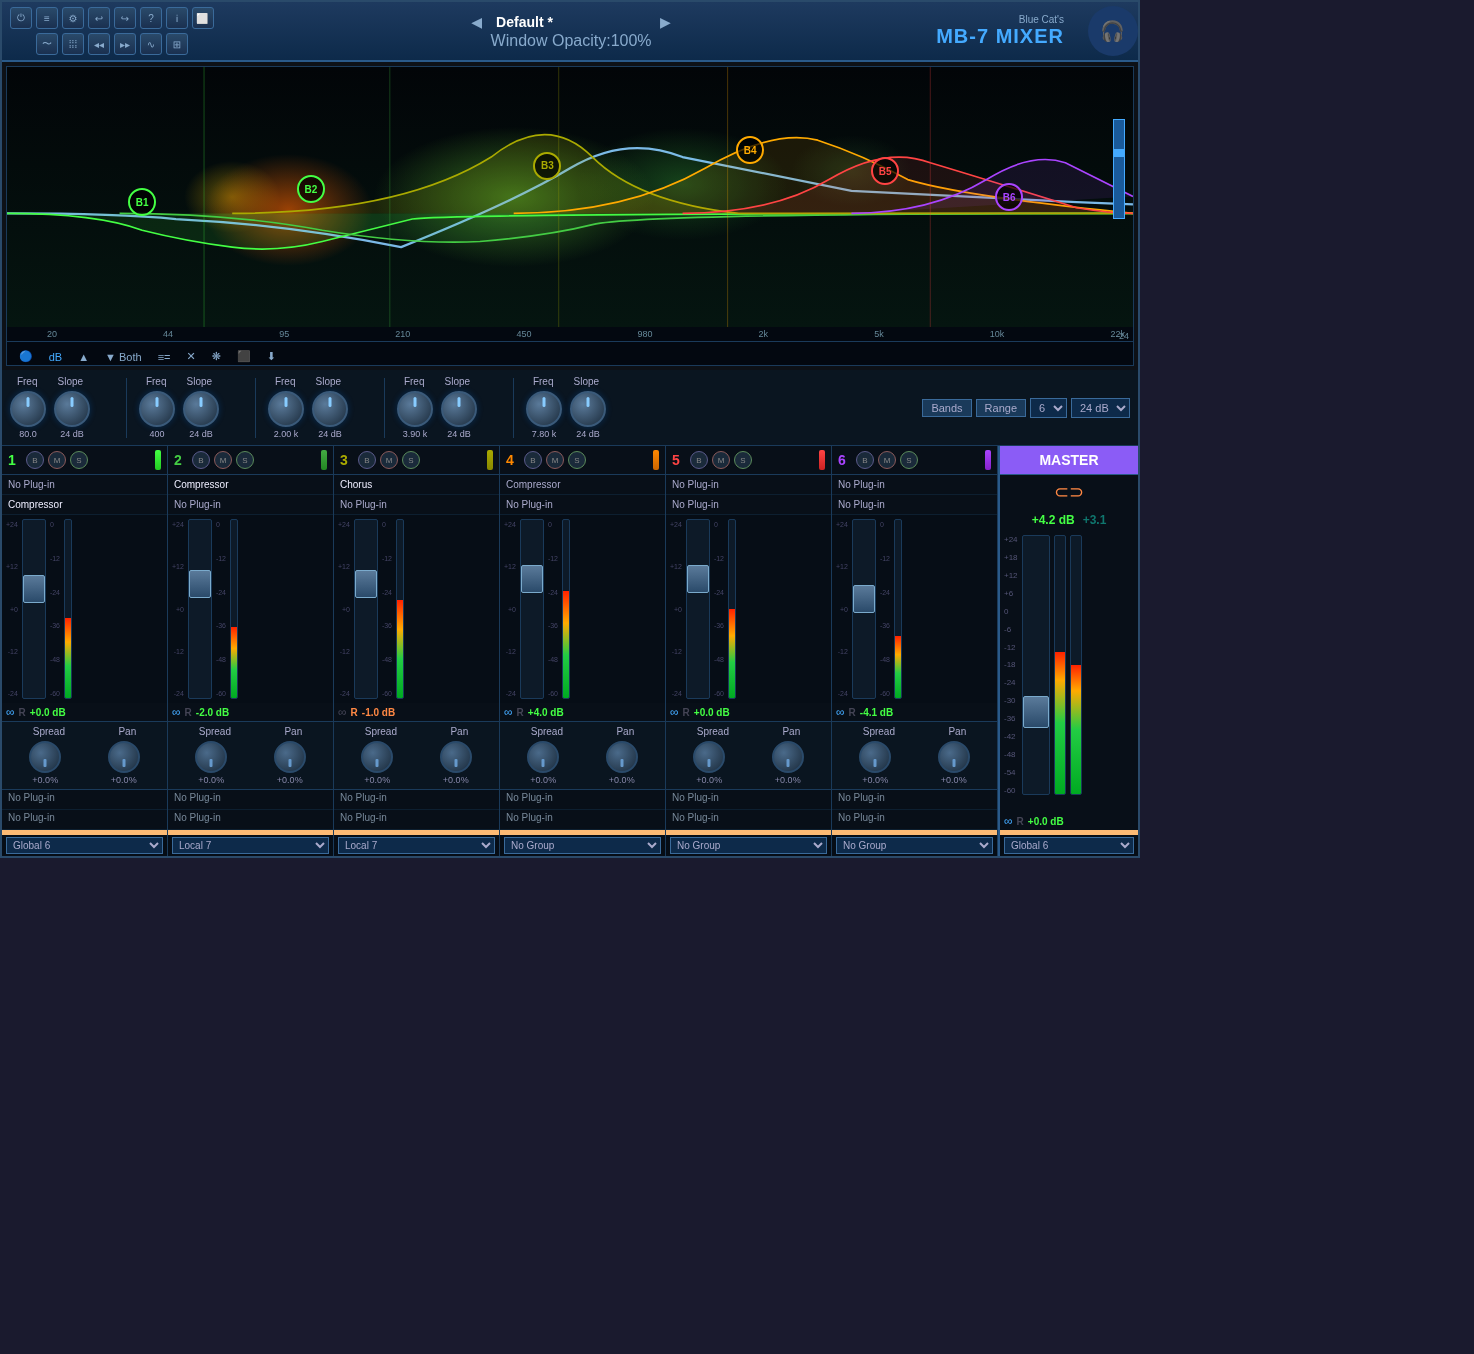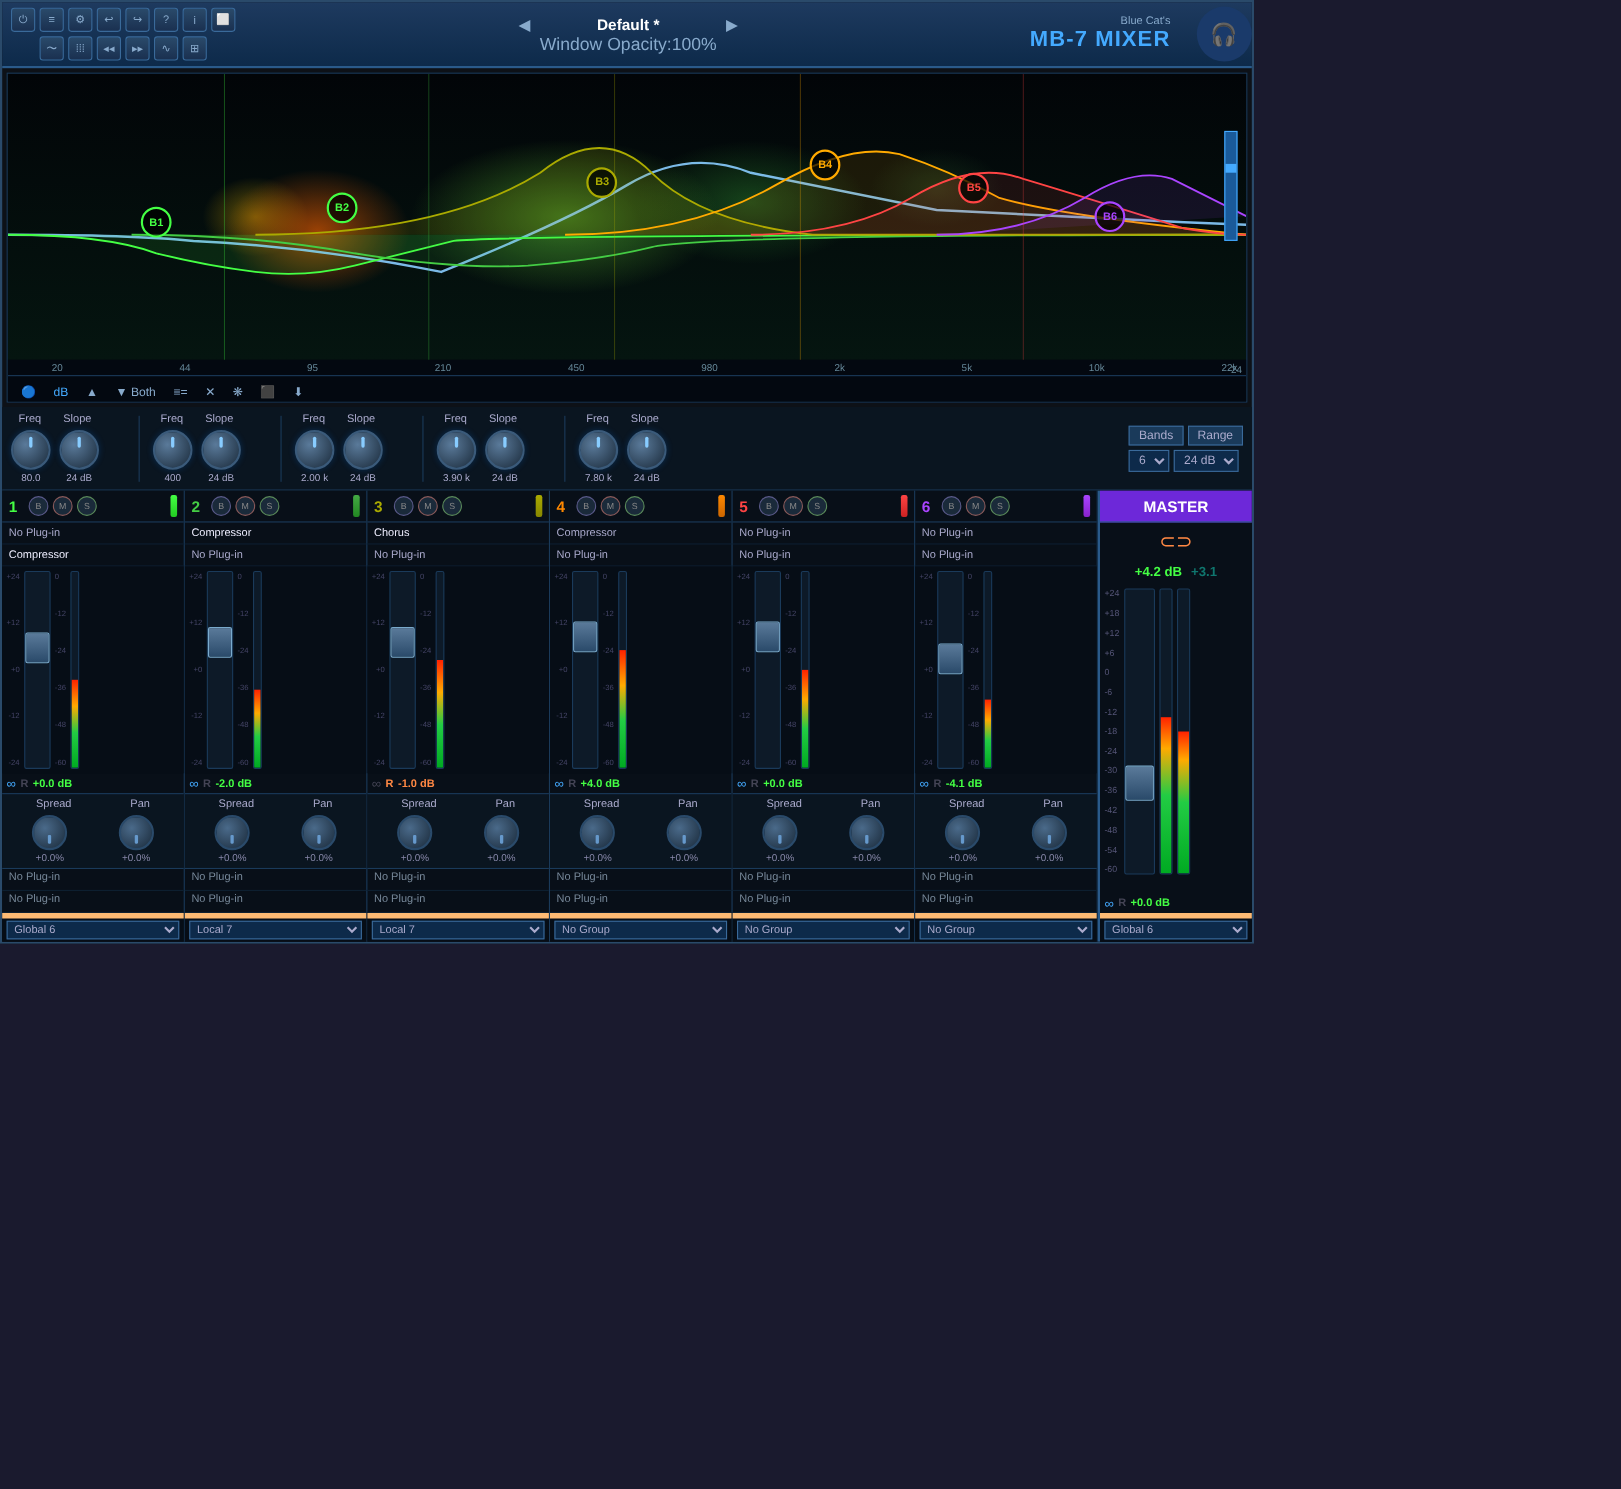--- a/index.html
+++ b/index.html
@@ -74,21 +74,21 @@
       font-size: 14px;
       cursor: pointer;
       padding: 2px 6px;
     }
 
     .preset-name {
       color: #ffffff;
       font-size: 14px;
       font-weight: bold;
       min-width: 150px;
-      text-align: center;
+      text-align: left;
     }
 
     .window-opacity {
       color: #88aacc;
       font-size: 16px;
     }
 
     .brand-section {
       padding: 8px 16px;
       text-align: right;
@@ -279,21 +279,21 @@
     .band-divider {
       width: 1px;
       height: 60px;
       background: #1a3a5a;
       margin: 0 8px;
     }
 
     .bands-range {
       margin-left: auto;
       display: flex;
-      flex-direction: column;
+      flex-direction: row;
       gap: 4px;
     }
 
     .bands-range-row {
       display: flex;
       gap: 4px;
       align-items: center;
     }
 
     .range-btn {
@@ -547,21 +547,21 @@
     
     .master-strip {
       width: 140px;
       border-left: 2px solid #2a5a8a;
       background: #080f18;
       display: flex;
       flex-direction: column;
     }
 
     .master-header {
-      background: #6d28d9;
+      background: #8b5cf6;
       padding: 6px;
       text-align: center;
       font-size: 14px;
       font-weight: bold;
       color: #fff;
       border-bottom: 1px solid #2a5a8a;
     }
 
     .master-links {
       display: flex;

